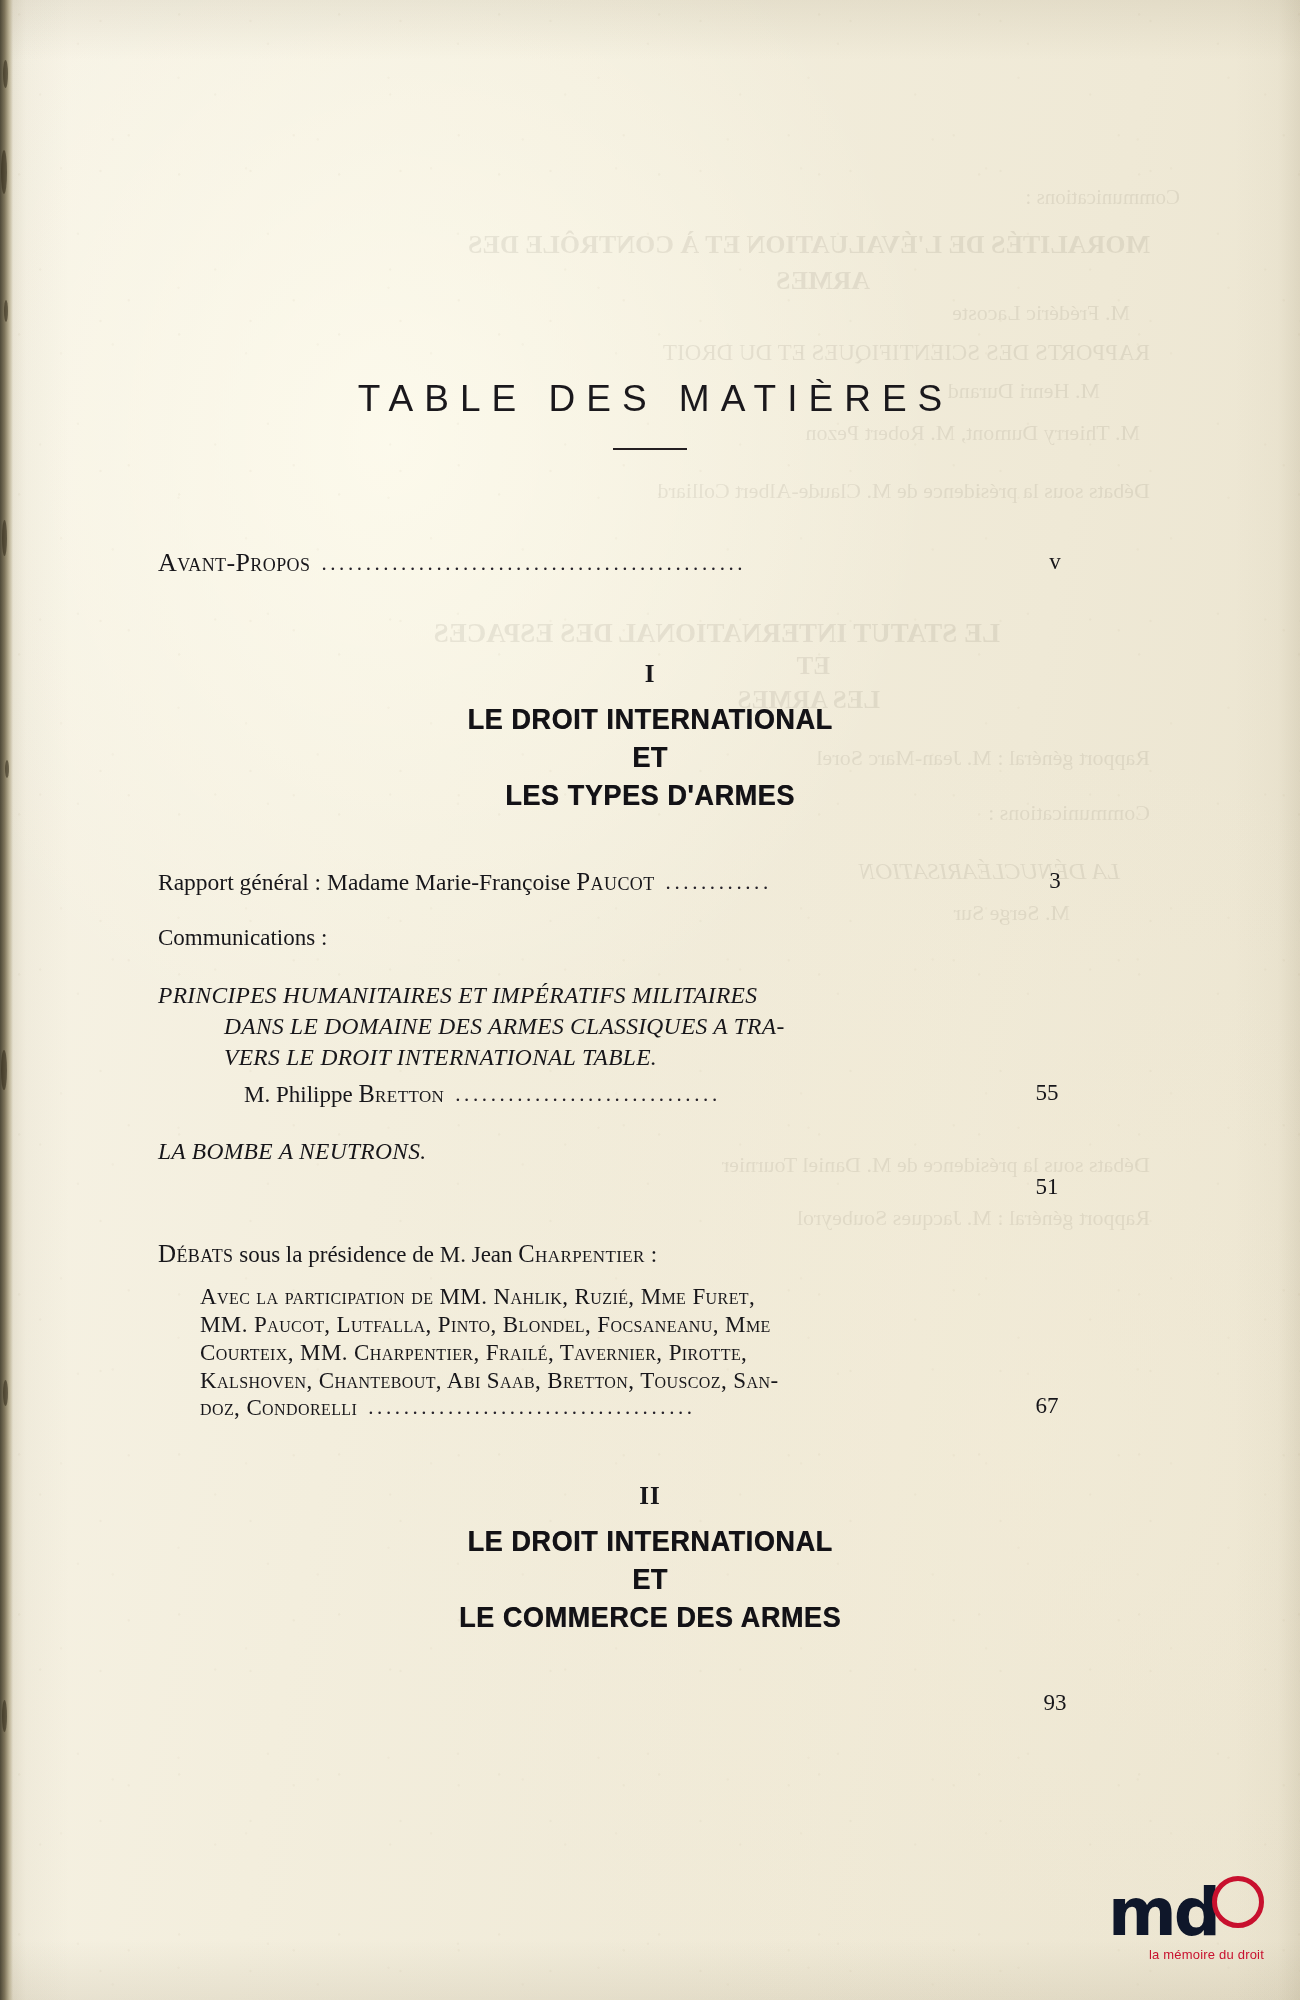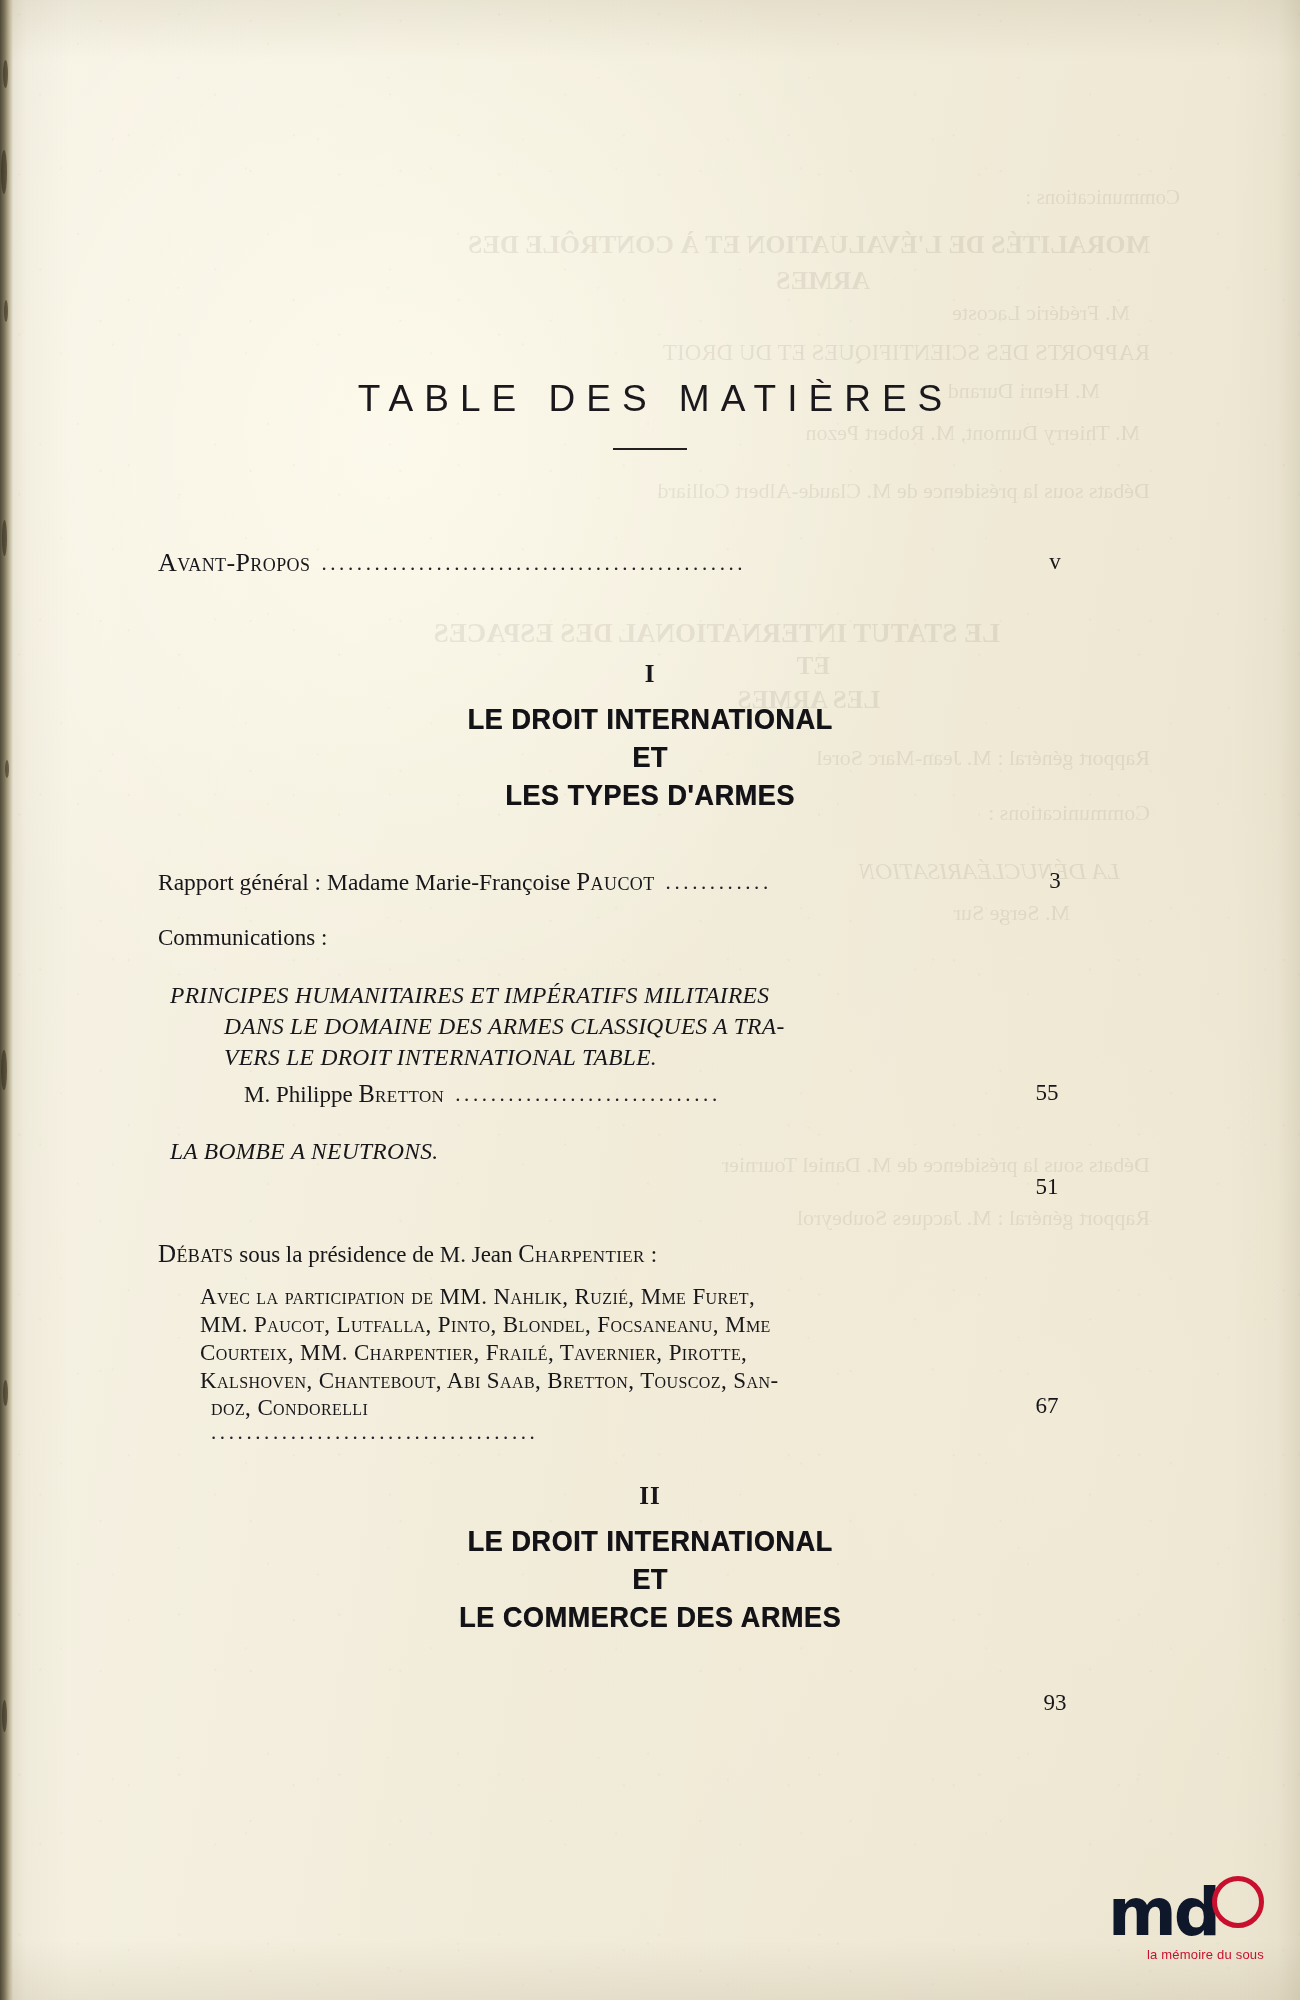--- a/index.html
+++ b/index.html
@@ -183,21 +183,21 @@
     font-size: 23px;
   }
 
   .ital-title {
     position: absolute;
     font-style: italic;
     font-size: 23.5px;
     letter-spacing: 0.3px;
     line-height: 31px;
   }
-  .ital-title .l1 { display:block; white-space: nowrap; margin-left: 12px; }
+  .ital-title .l1 { display:block; white-space: nowrap; }
   .ital-title .l2 { display:block; white-space: nowrap; margin-left: 66px; }
 
   .partic {
     position: absolute;
     left: 200px;
     width: 602px;
     font-size: 21.5px;
     line-height: 28px;
   }
   .partic span { white-space: nowrap; }
@@ -304,36 +304,36 @@
     <div class="pagenum" style="top:1174px; left:1012px;">51</div>
 
     <div class="plain" style="top:1240px; left:158px; font-size:23px;"><span class="sc" style="font-size:25px;">Débats</span><span> sous la présidence de M. Jean </span><span class="sc" style="font-size:24.5px;">Charpentier</span><span> :</span></div>
 
     <div class="partic" style="top:1283px;">
       <span class="sc" style="font-size:23px; display:block;">Avec la participation de MM. Nahlik, Ruzié, Mme Furet,</span>
       <span class="sc" style="font-size:23px; display:block;">MM. Paucot, Lutfalla, Pinto, Blondel, Focsaneanu, Mme</span>
       <span class="sc" style="font-size:23px; display:block;">Courteix, MM. Charpentier, Frailé, Tavernier, Pirotte,</span>
       <span class="sc" style="font-size:23px; display:block;">Kalshoven, Chantebout, Abi Saab, Bretton, Touscoz, San-</span>
     </div>
-    <div class="entry" style="top:1395px; left:200px; font-size:23px;flex-direction:column;">
+    <div class="entry" style="top:1395px; left:200px; font-size:23px;">
       <span class="label sc" style="font-size:23px;">doz, Condorelli</span>
       <span class="leader">.....................................</span>
     </div>
     <div class="pagenum" style="top:1393px; left:1012px;">67</div>
 
     <div class="part-num" style="top:1482px;">II</div>
     <div class="part-line" style="top:1524px;">LE DROIT INTERNATIONAL</div>
     <div class="part-line" style="top:1562px;">ET</div>
     <div class="part-line" style="top:1600px;">LE COMMERCE DES ARMES</div>
 
     <div class="pagenum" style="top:1690px; left:1020px;">93</div>
 
     <div class="logo">
       <div class="logo-mark"><span>m</span><span>d</span><span class="d2"></span></div>
-      <div class="logo-tag">la mémoire du sous</div>
+      <div class="logo-tag">la mémoire du droit</div>
     </div>
 
   </div>
 
   <div class="edge-shade"></div>
   <div class="binding"></div>
   <div class="binding-marks">
     <i style="left:3px; top:60px; width:5px; height:28px;"></i>
     <i style="left:1px; top:150px; width:6px; height:44px;"></i>
     <i style="left:4px; top:300px; width:4px; height:22px;"></i>

